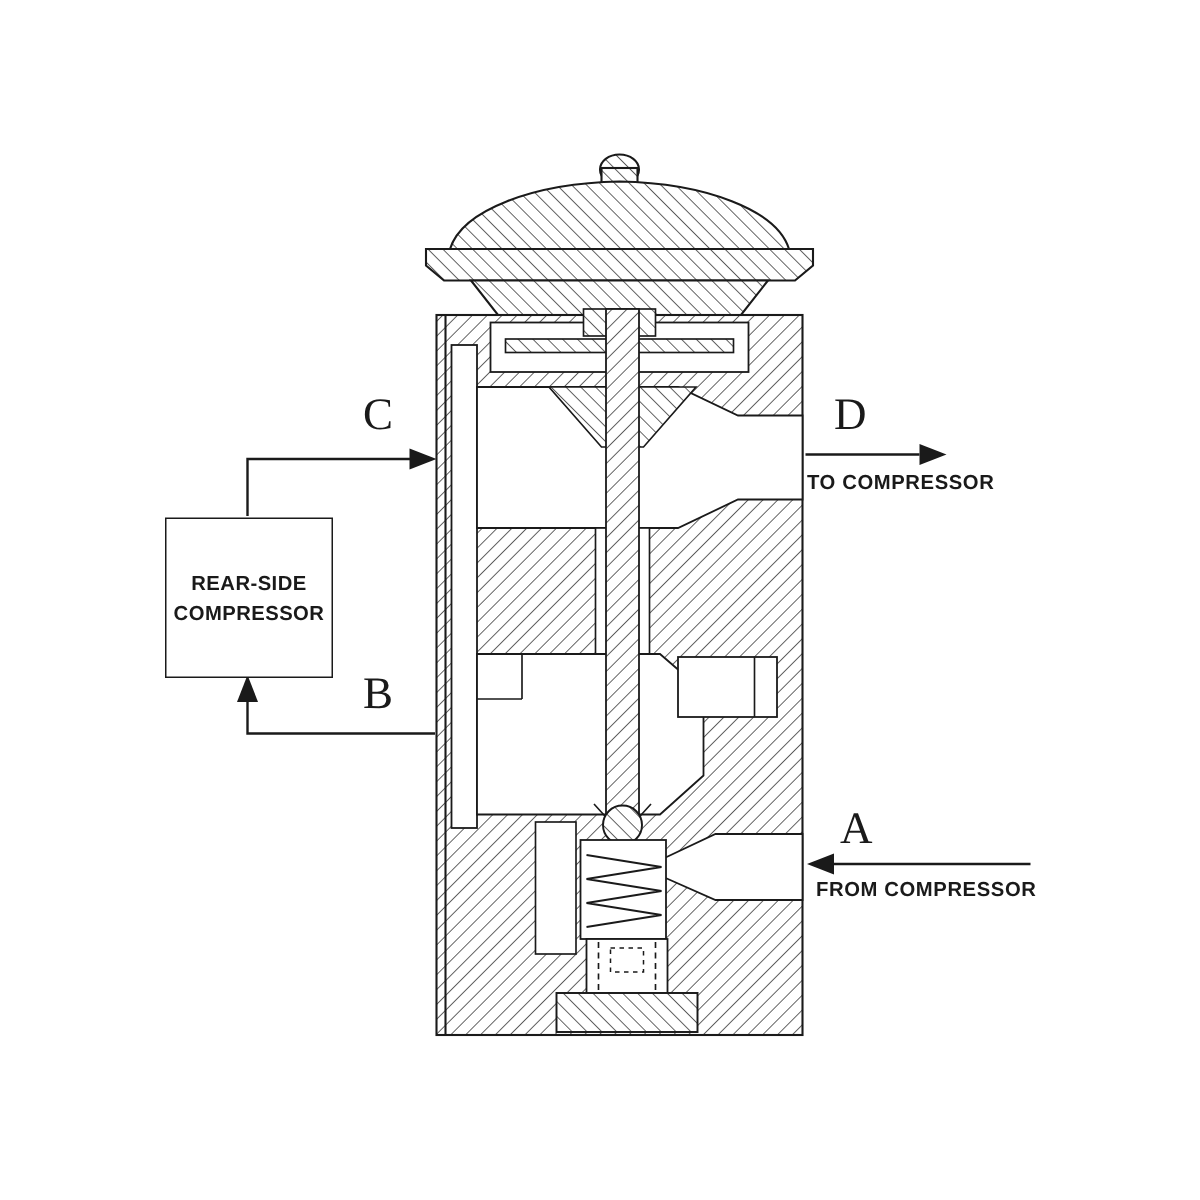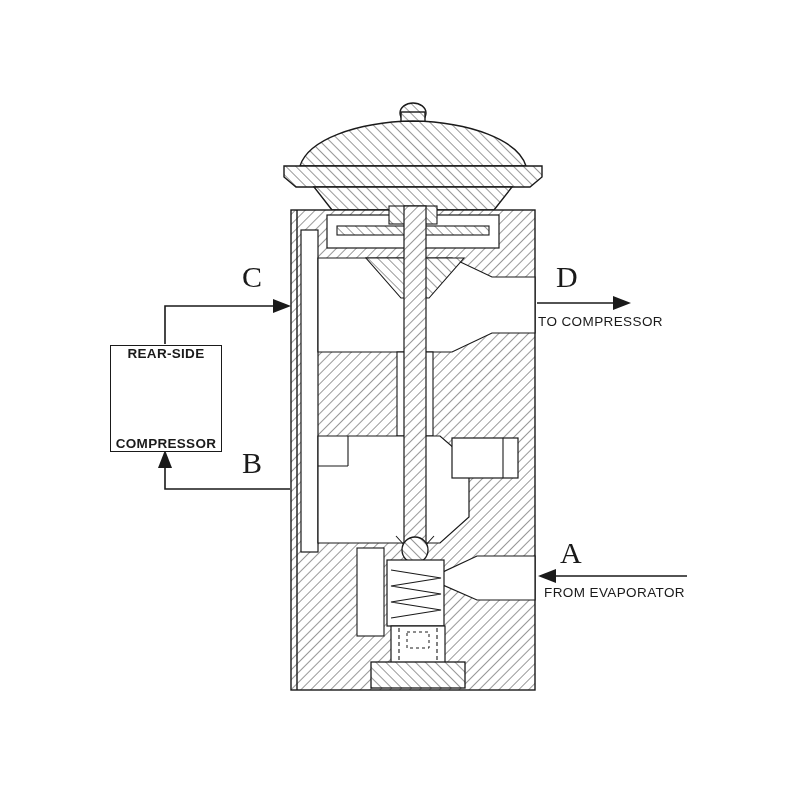--- a/index.html
+++ b/index.html
@@ -21,37 +21,37 @@
   .port-label {
     position: absolute;
     font-family: "Liberation Serif", serif;
     font-size: 30px;
     line-height: 1;
     color: var(--line, #1a1a1a);
   }
   .caption {
     position: absolute;
     font-family: "Liberation Sans", sans-serif;
-    font-weight: normal;
+    font-weight: bold;
     font-size: 13.5px;
     letter-spacing: 0.4px;
     line-height: 1;
     color: var(--line, #1a1a1a);
     white-space: nowrap;
   }
   .evap-box {
     position: absolute;
     left: 110px; top: 345px;
     width: 112px; height: 107px;
     border: 1.6px solid var(--line, #1a1a1a);
     background: #ffffff;
     display: flex;
     flex-direction: column;
     align-items: center;
-    justify-content: space-between;
+    justify-content: center;
     gap: 5px;
     font-weight: bold;
     font-size: 13.5px;
     letter-spacing: 0.3px;
     text-align: center;
   }
 </style>
 </head>
 <body>
 
@@ -138,20 +138,20 @@
 
     </g>
   </svg>
 
   <div class="port-label" style="left:242px; top:262px;">C</div>
   <div class="port-label" style="left:556px; top:262px;">D</div>
   <div class="port-label" style="left:242px; top:448px;">B</div>
   <div class="port-label" style="left:560px; top:538px;">A</div>
 
   <div class="caption" style="left:538px; top:315px;">TO COMPRESSOR</div>
-  <div class="caption" style="left:544px; top:586px;">FROM EVAPORATOR</div>
+  <div class="caption" style="left:544px; top:586px;">FROM COMPRESSOR</div>
 
   <div class="evap-box">
     <span>REAR-SIDE</span>
     <span>COMPRESSOR</span>
   </div>
 
 </div>
 
 </body></html>

